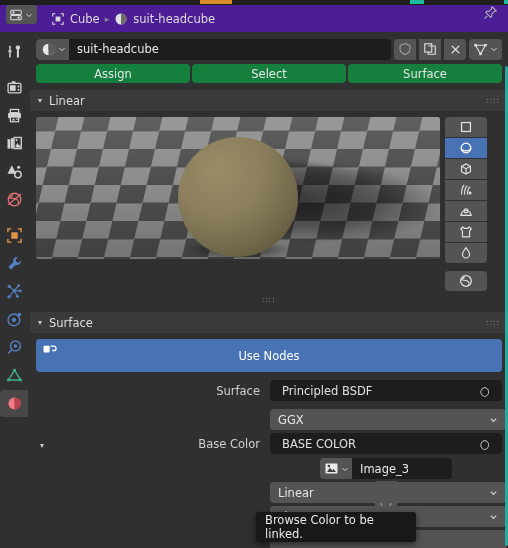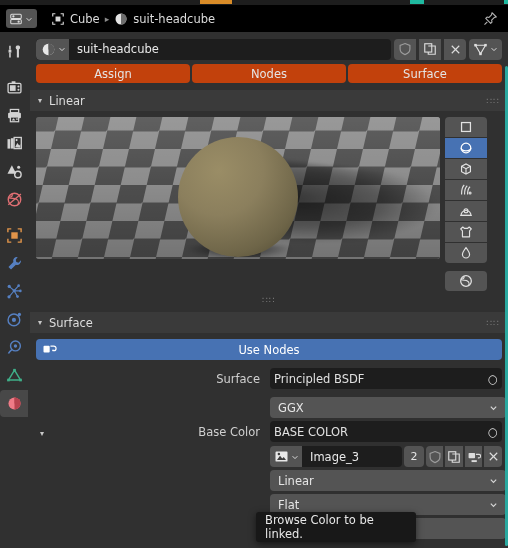--- a/index.html
+++ b/index.html
@@ -16,21 +16,21 @@
   
   .top-strip { position:absolute; top:0; left:0; width:508px; height:5px; background:#1d1d1d; }
   .top-strip .bit { position:absolute; top:0; height:4px; }
   .top-strip .orange { left:200px; width:32px; background:#d98c28; }
   .top-strip .teal   { left:410px; width:14px; background:#1fb9a0; }
   .top-strip .teal2  { left:504px; width:4px;  background:#1fb9a0; }
 
   
   .header {
     position:absolute; top:5px; left:0; width:508px; height:27px;
-    background:#000000; display:flex; align-items:center; padding:0 6px;
+    background:#4c1d95; display:flex; padding:0 6px;
   }
   .ed-type {
     display:flex; align-items:center; gap:2px;
     background:#545454; border-radius:3px; height:19px; padding:0 4px 0 3px;
     cursor:pointer;
   }
   .breadcrumb { display:flex; align-items:center; gap:5px; margin-left:14px; }
   .bc-label { font-size:11.5px; color:#dcdcdc; }
   .bc-sep { color:#8a8a8a; font-size:9px; }
   .pin { margin-left:auto; margin-right:4px; }
@@ -75,21 +75,21 @@
   .sq.first { border-radius:4px 0 0 4px; }
   .sq.last  { border-radius:0 4px 4px 0; }
   .selmenu {
     display:flex; align-items:center; gap:2px; height:21px; padding:0 4px;
     background:#545454; border-radius:4px; cursor:pointer;
   }
 
   
   .btn3 { margin:4px 6px 0 6px; display:flex; gap:2px; }
   .btn3 > div {
-    flex:1; height:19px; background:#c2410c; border-radius:4px;
+    flex:1; height:19px; background:#15803d; border-radius:4px;
     display:flex; align-items:center; justify-content:center;
     font-size:11.5px; color:#e5e5e5; cursor:pointer;
   }
 
   
   .panelhead {
     margin:7px 0 0 0; height:21px; background:#3a3a3a;
     display:flex; align-items:center; padding:0 8px; cursor:pointer;
   }
   .tri { font-size:8px; color:#c8c8c8; margin-right:7px; }
@@ -130,51 +130,51 @@
     cursor:pointer;
   }
   .pvbtn.first { border-radius:4px 4px 0 0; }
   .pvbtn.last  { border-radius:0 0 4px 4px; }
   .pvbtn.sel   { background:#4772b3; }
   .pvbtn.world { border-radius:4px; margin-top:7px; }
   .pvgrip { text-align:center; color:#7b7b7b; font-size:9px; letter-spacing:1px; margin-top:-2px; }
 
   
   .usenodes {
-    margin:6px 6px 0 6px; height:21px; background:#4772b3; border-radius:4px;
+    margin:6px 6px 0 6px; height:33px; background:#4772b3; border-radius:4px;
     display:flex; align-items:center; justify-content:center; position:relative; cursor:pointer;
   }
   .usenodes .ico { position:absolute; left:6px; top:3px; }
   .usenodes .lbl { font-size:11.5px; color:#ffffff; }
 
   
   .prow { display:flex; align-items:center; margin:8px 6px 0 6px; height:21px; }
   .prow.tight { margin-top:3px; }
   .plabel {
     width:234px; text-align:right; padding-right:10px;
     font-size:11.5px; color:#d0d0d0;
   }
   .plabel.withtri { position:relative; }
   .ptri { position:absolute; left:4px; top:4px; font-size:8px; color:#c8c8c8; cursor:pointer; }
   .pfield {
     flex:1; height:21px; background:#1d1d1d; border-radius:4px;
-    display:flex; align-items:center; padding:0 4px;
+    display:flex; align-items:center; padding:0 12px;
     font-size:11.5px; color:#e0e0e0; cursor:pointer;
   }
   .pfield .socket { margin-left:auto; }
   .pdrop {
     flex:1; height:21px; background:#545454; border-radius:4px;
     display:flex; align-items:center; padding:0 8px;
     font-size:11.5px; color:#e5e5e5; cursor:pointer;
   }
   .pdrop .chev { margin-left:auto; }
   .offsetrow { margin-left:240px; margin-right:2px; }
 
   
-  .imgrow { display:flex; align-items:center; margin:4px 6px 0 240px; height:21px; gap:2px; }
+  .imgrow { display:flex; align-items:center; margin:4px 6px 0 240px; height:21px; gap:2px;flex-direction:column; }
   .imgid { display:flex; align-items:center; height:21px; }
   .imgicon {
     display:flex; align-items:center; gap:2px; background:#545454;
     height:21px; padding:0 3px 0 4px; border-radius:4px 0 0 4px; cursor:pointer;
   }
   .imgname {
     width:100px; height:21px; background:#1d1d1d; border-radius:0 4px 4px 0;
     display:flex; align-items:center; padding-left:8px; font-size:11.5px; color:#e8e8e8;
     cursor:text;
   }
@@ -408,21 +408,21 @@
           <rect x="7.5" y="12.8" width="3" height="3" fill="#e0e0e0"></rect>
         </svg>
         <svg width="8" height="8" viewBox="0 0 10 10">
             <path d="M2 4 L5 7 L8 4" fill="none" stroke="#e0e0e0" stroke-width="1.2"></path>
           </svg>
       </div>
     </div>
 
     <div class="btn3">
       <div>Assign</div>
-      <div>Nodes</div>
+      <div>Select</div>
       <div>Surface</div>
     </div>
 
     <div class="panelhead">
       <span class="tri">▾</span>
       <span class="ttl">Linear</span>
       <span class="grip">∷∷</span>
     </div>
 
     <div class="previewwrap">

